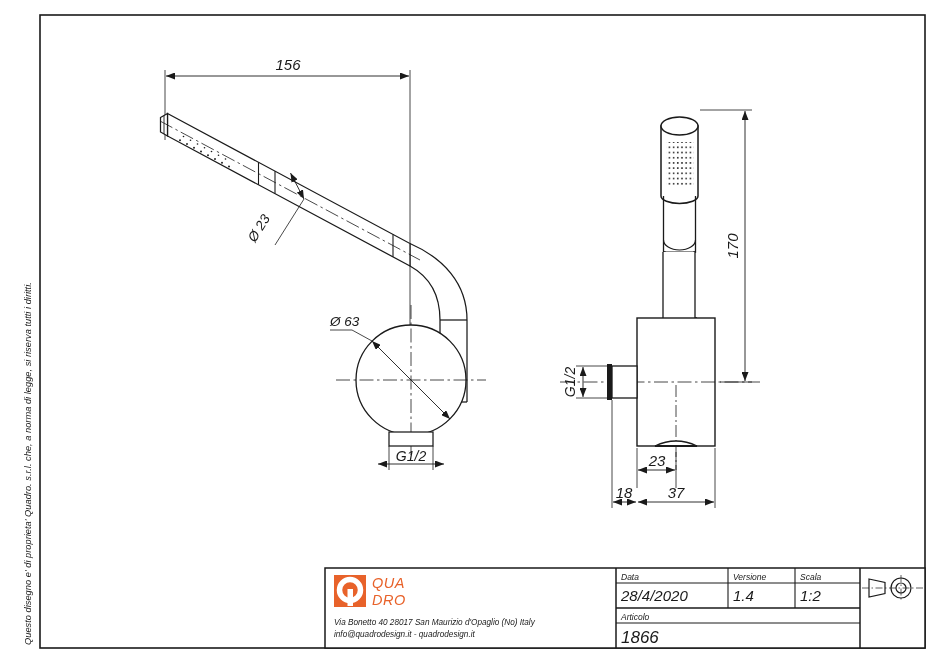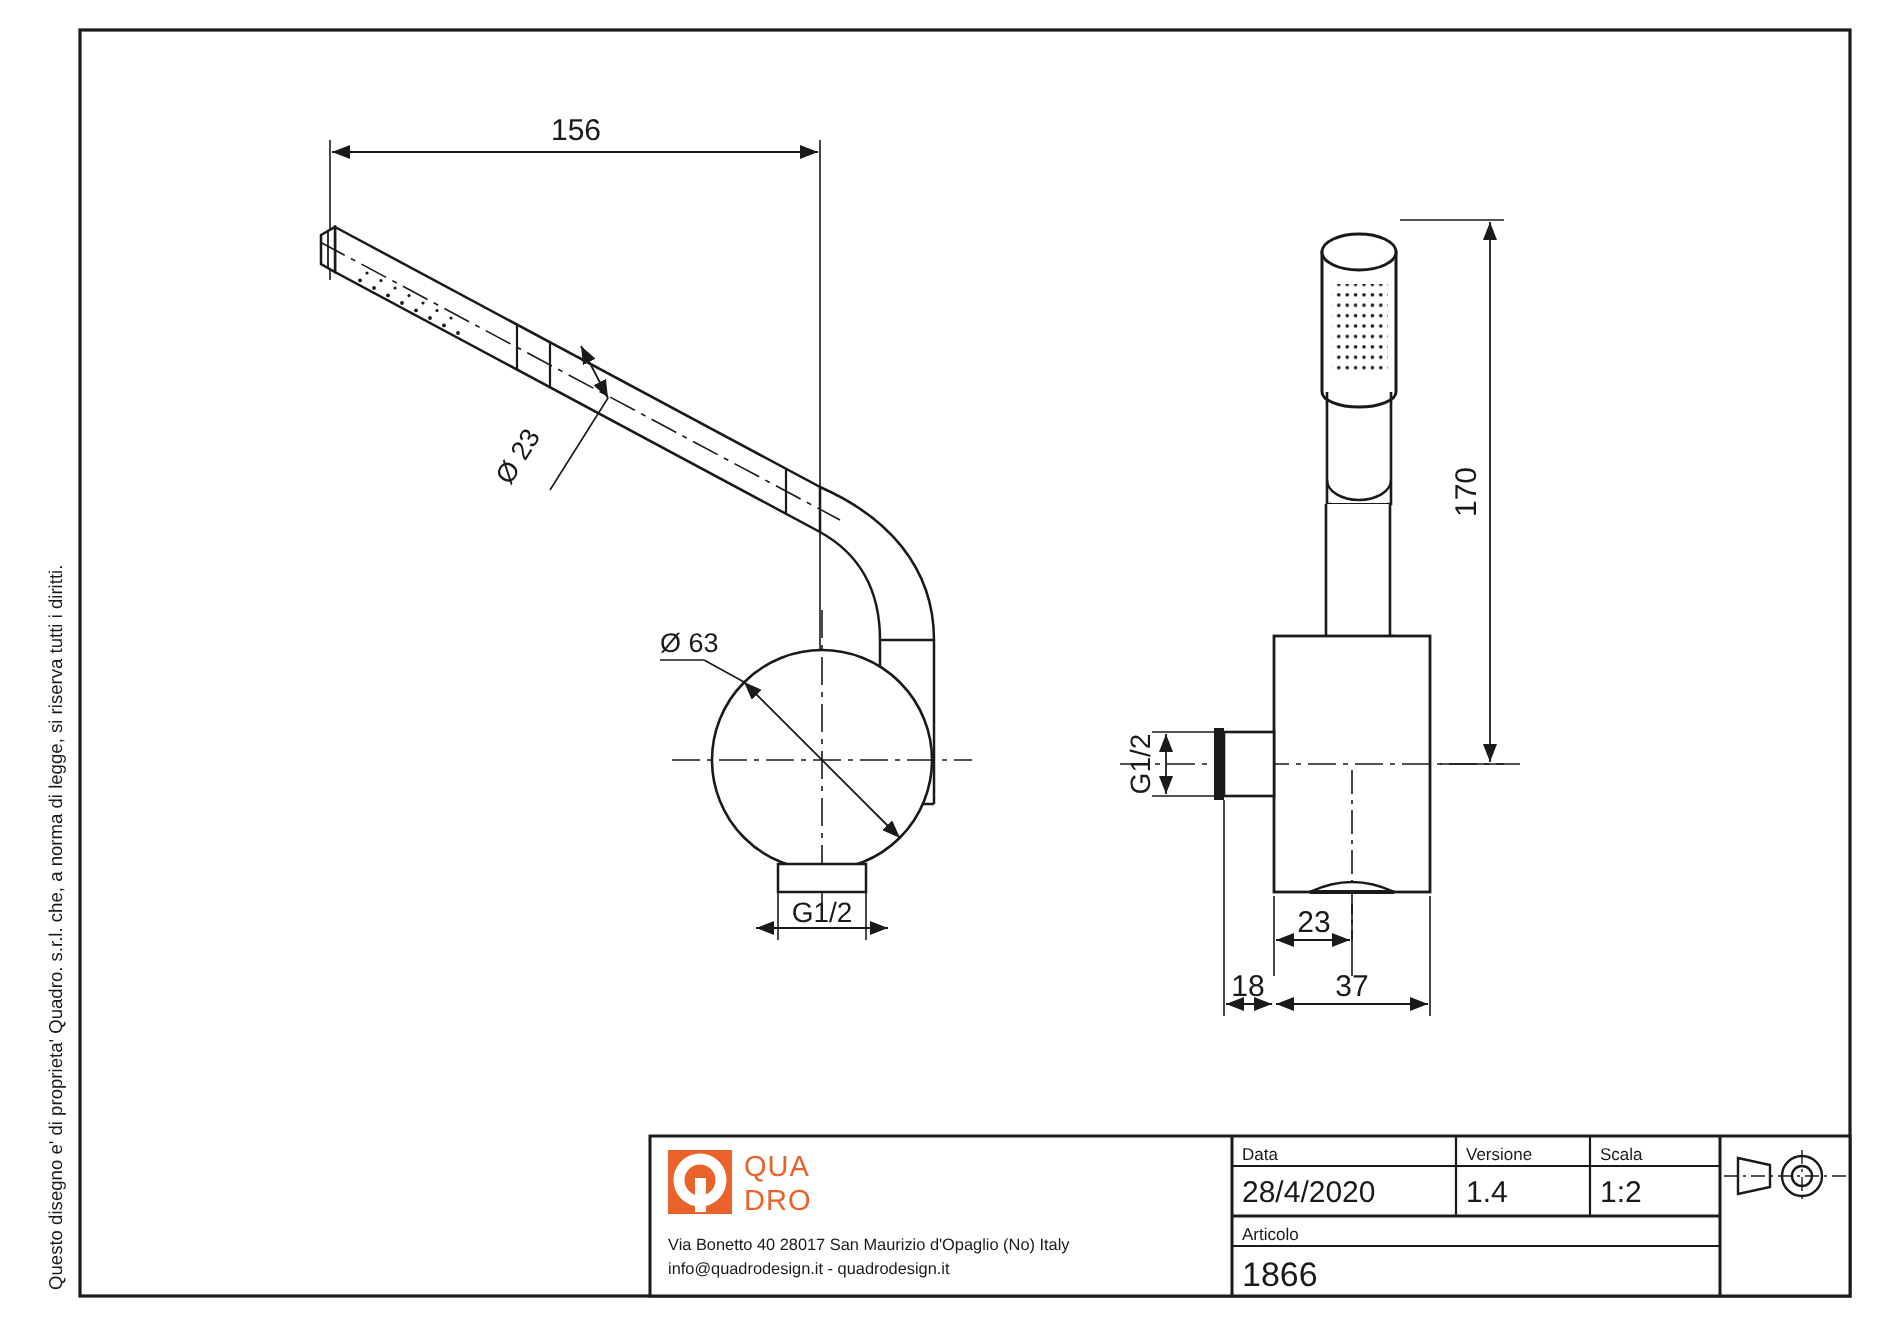--- a/index.html
+++ b/index.html
@@ -14,20 +14,21 @@
     position: relative;
     overflow: hidden;
     font-family: "Liberation Sans", sans-serif;
     color: #111111;
   }
   #sheet {
     position: absolute;
     left: 0; top: 0;
     width: 940px;
     height: 664px;
+    font-style: italic;
   }
   #sheet svg {
     display: block;
   }
 </style>
 </head>
 <body>
 
 <div id="sheet">
 <svg width="940" height="664" viewBox="0 0 940 664" xmlns="http://www.w3.org/2000/svg">

